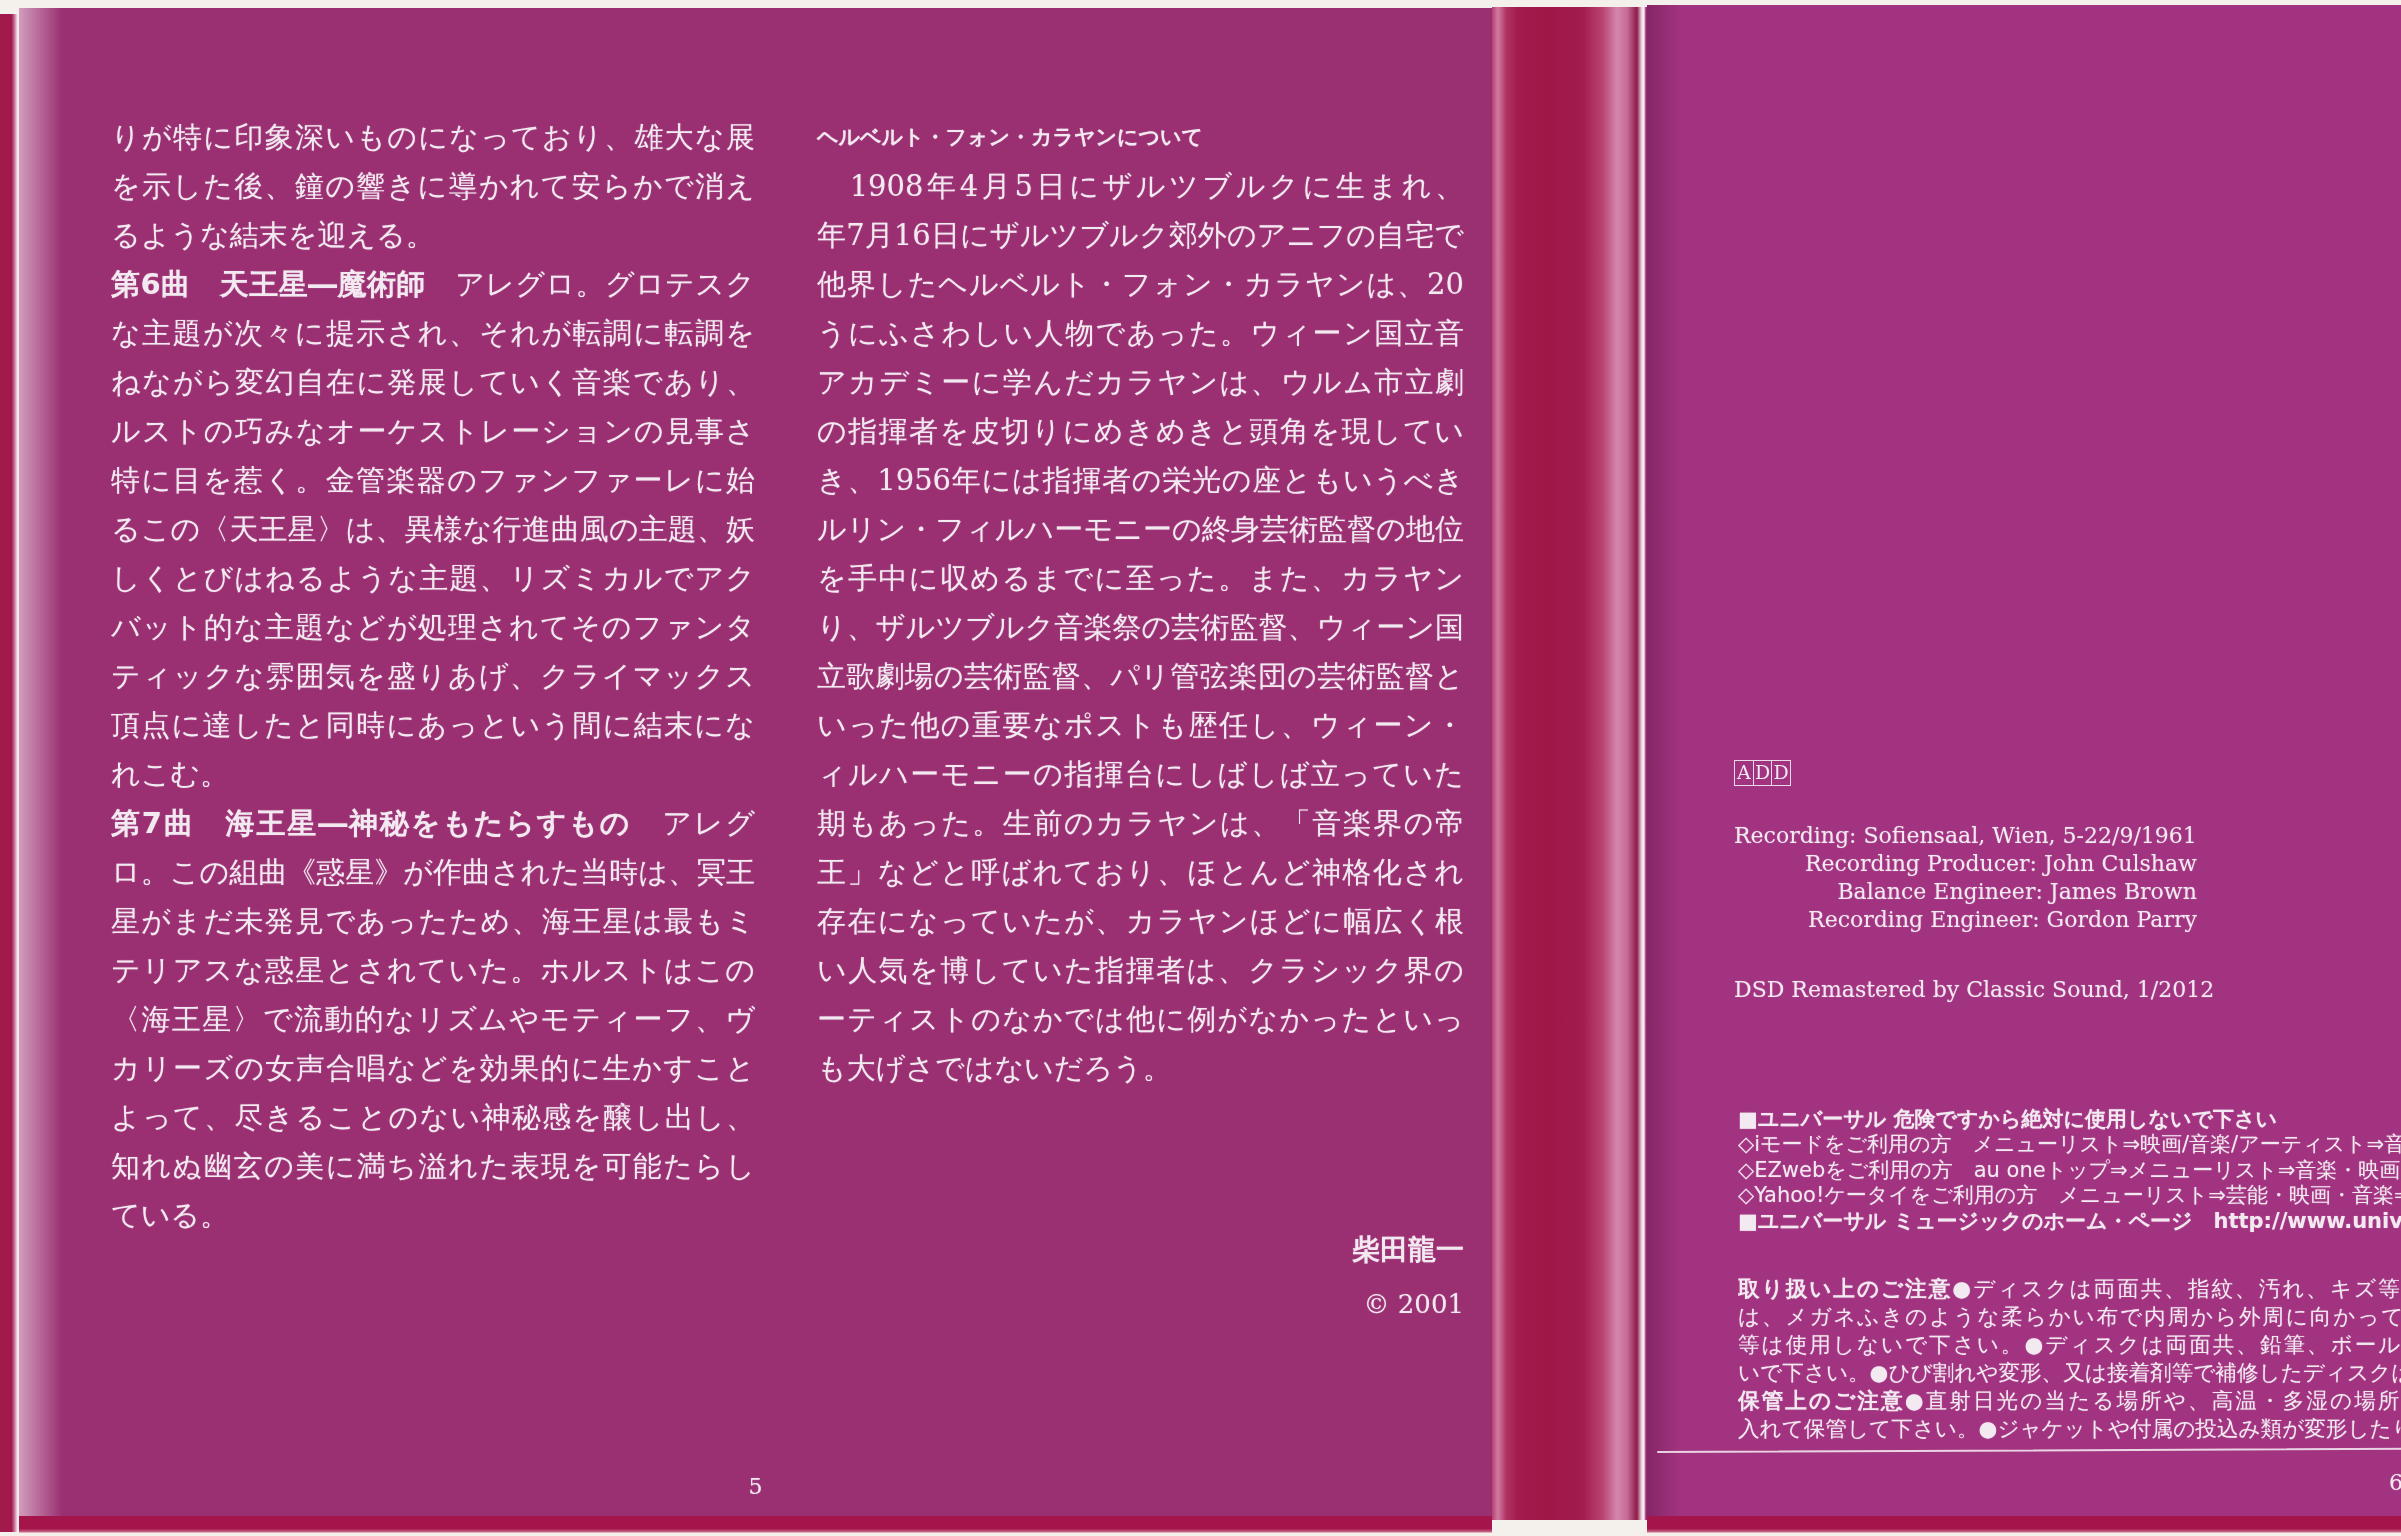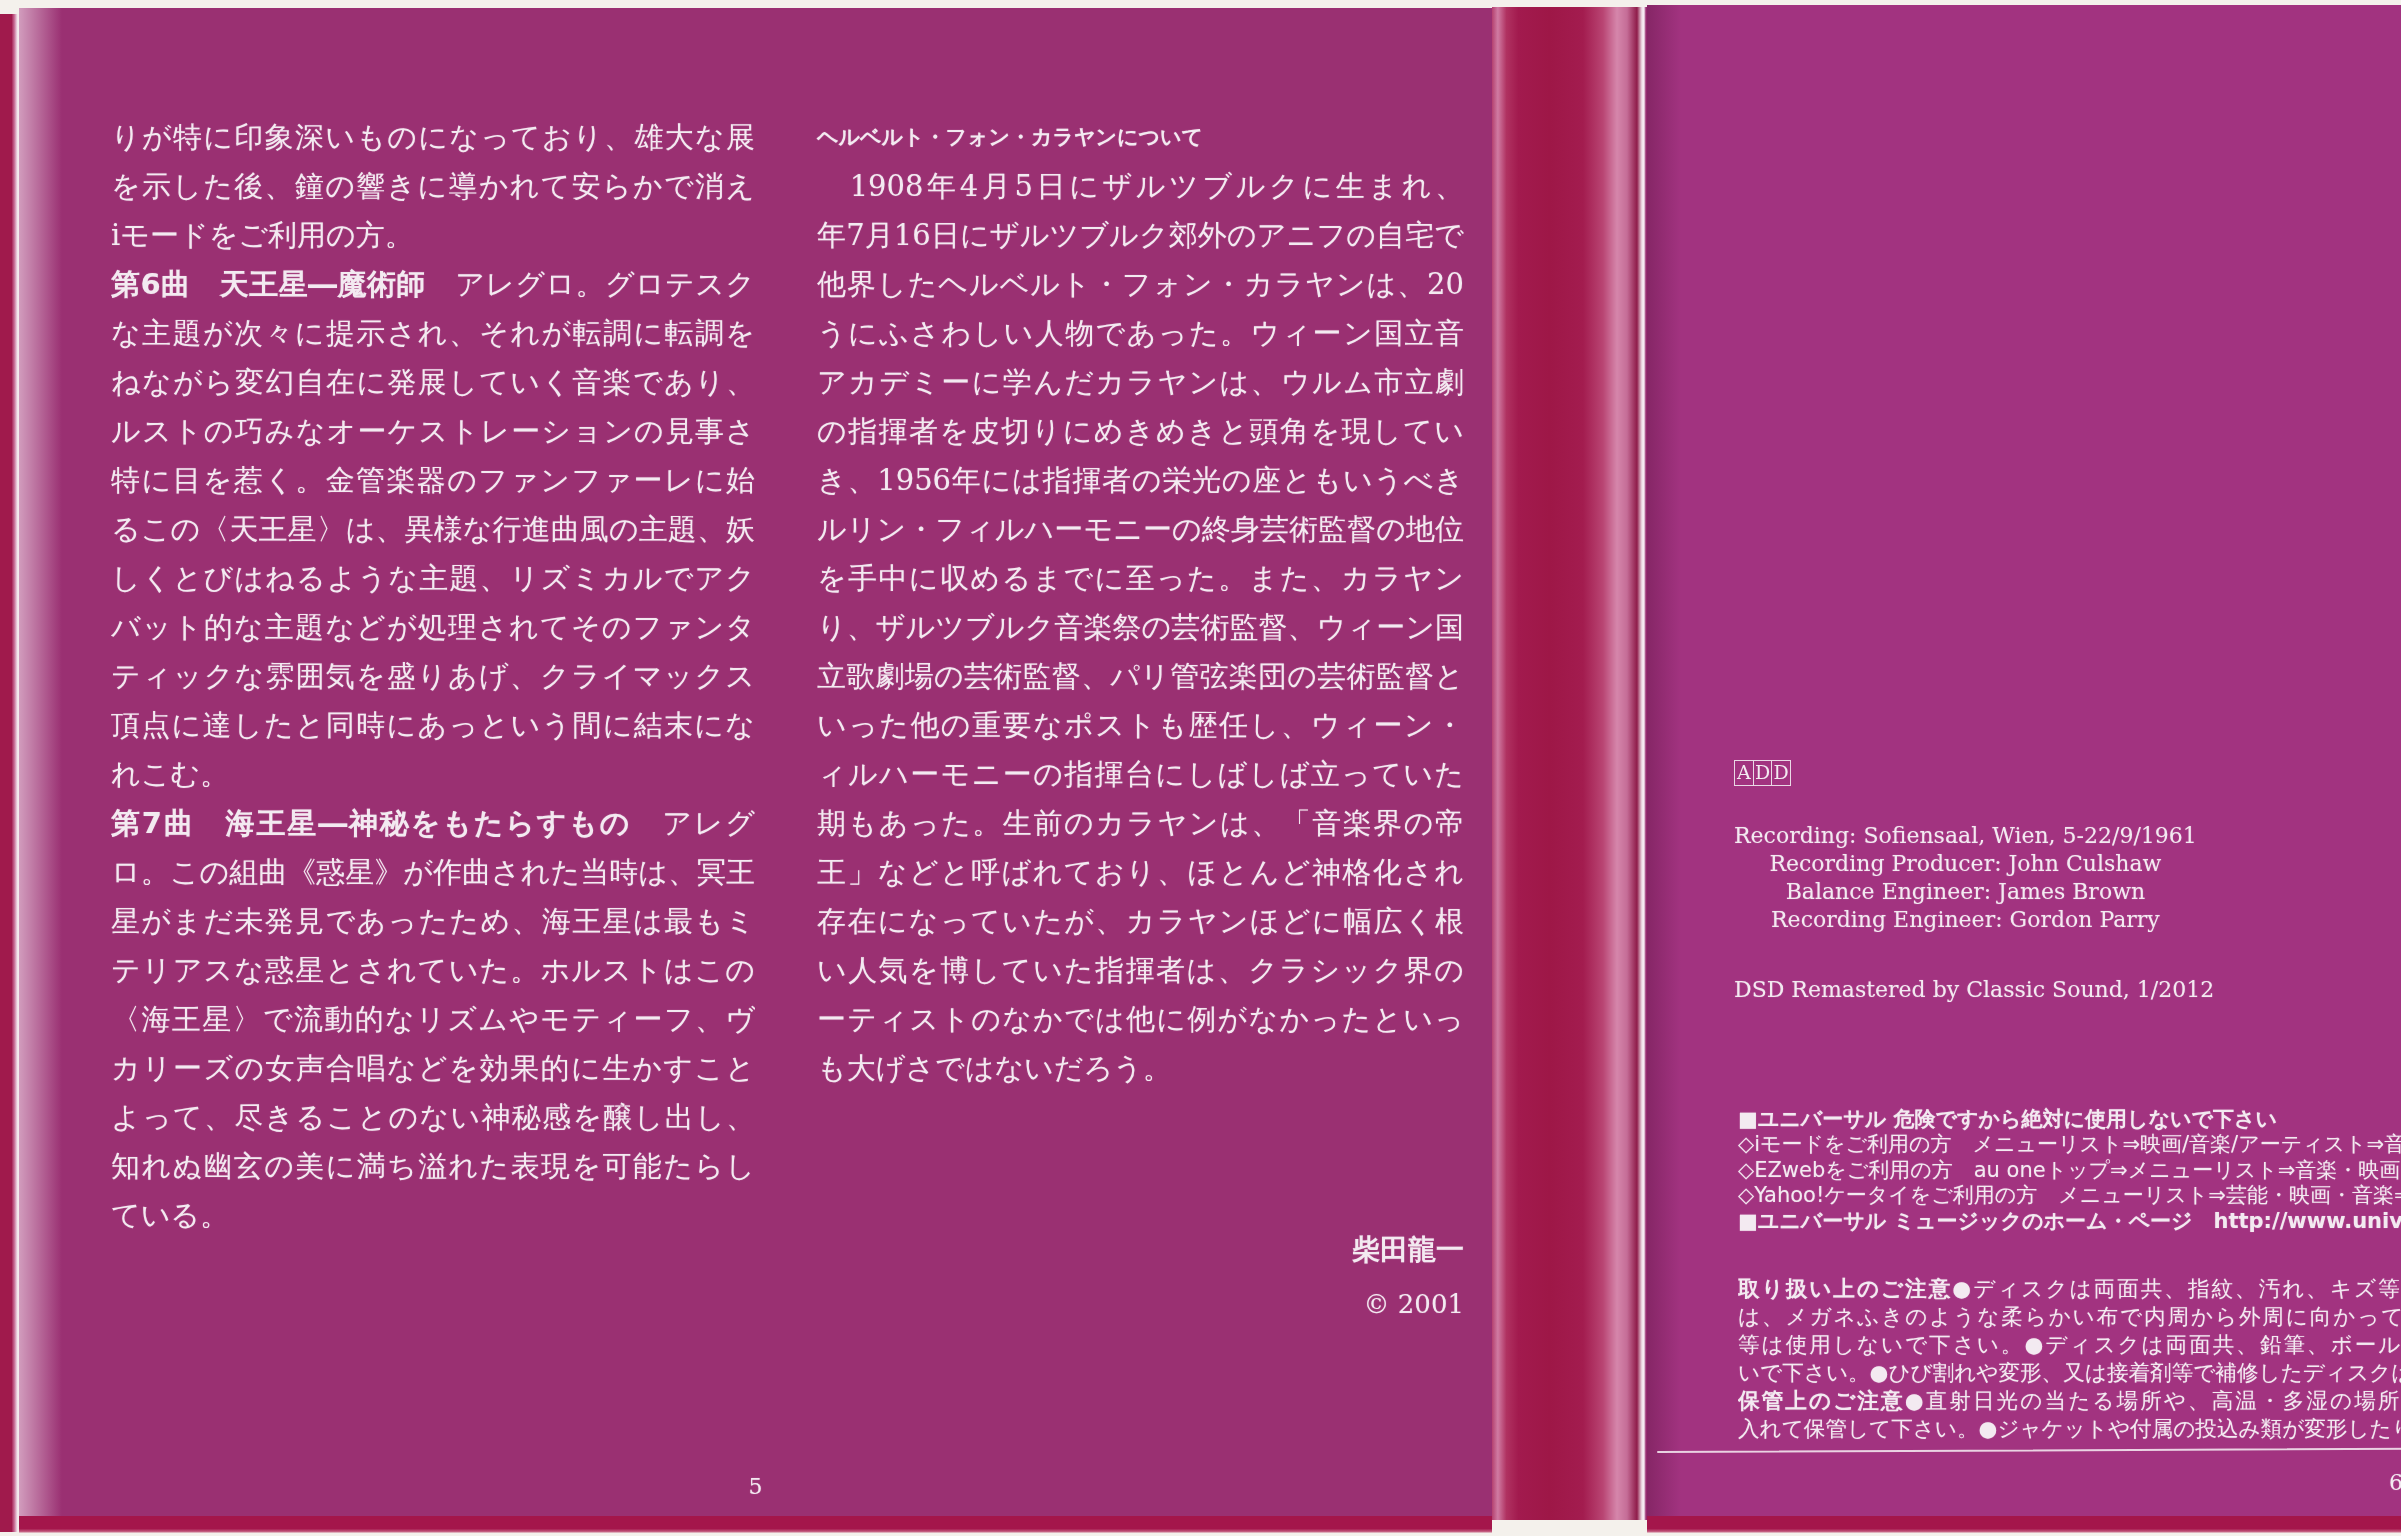--- a/index.html
+++ b/index.html
@@ -57,21 +57,21 @@
     font-weight:bold;font-size:28px;font-family:"DejaVu Sans","Liberation Sans",sans-serif;}
   .copyright{width:647px;height:49px;line-height:49px;text-align:right;font-size:26px;}
   .pagenum{width:100%;height:34px;line-height:34px;text-align:center;font-size:22px;}
   
   .add-logo{
     left:87px;top:755px;width:57px;height:26px;display:flex;
     border:1.4px solid #ead9e6;box-sizing:border-box;color:#f3eaf1;
   }
   .add-logo span{flex:1;text-align:center;line-height:22px;font-size:19px;border-left:1px solid #ead9e6;}
   .add-logo span:first-child{border-left:none;}
-  .credits .tline{height:28px;line-height:28px;font-size:22px;text-align:center;}
+  .credits .tline{height:28px;line-height:28px;font-size:22px;text-align:right;}
   .remaster-line{height:28px;line-height:28px;font-size:22px;white-space:nowrap;text-align:center;}
   .small-sans{font-size:21px;}
   .access .tline{height:25.5px;line-height:25.5px;text-align:left;white-space:nowrap;overflow:visible;}
   .access .tline span{font-size:21px;}
   .notice{width:1330px;font-size:21.6px;}
   .notice .tline{height:28px;line-height:28px;text-align:justify;text-align-last:left;overflow:hidden;}
   .notice .tline.fill{text-align-last:justify;}
   .crease{
     left:9.6px;top:1443px;width:1388px;height:2.4px;background:rgba(247,240,245,.85);
     transform:rotate(-0.25deg);border-radius:1.4px;
@@ -79,21 +79,21 @@
 </style>
 </head>
 <body>
 
 <div class="abs left-cover-edge"></div>
 
 <div class="abs page-left">
   <div class="abs bookcol white jp-serif" style="left:92px;top:105px;">
       <div class="tline fill"><span>りが特に印象深いものになっており、雄大な展開</span></div>
       <div class="tline fill"><span>を示した後、鐘の響きに導かれて安らかで消え入</span></div>
-      <div class="tline"><span>iモードをご利用の方。</span></div>
+      <div class="tline"><span>るような結末を迎える。</span></div>
       <div class="tline fill"><span class="bold">第6曲　天王星―魔術師</span><span>　アレグロ。グロテスク</span></div>
       <div class="tline fill"><span>な主題が次々に提示され、それが転調に転調を重</span></div>
       <div class="tline fill"><span>ねながら変幻自在に発展していく音楽であり、ホ</span></div>
       <div class="tline fill"><span>ルストの巧みなオーケストレーションの見事さが</span></div>
       <div class="tline fill"><span>特に目を惹く。金管楽器のファンファーレに始ま</span></div>
       <div class="tline fill"><span>るこの〈天王星〉は、異様な行進曲風の主題、妖</span></div>
       <div class="tline fill"><span>しくとびはねるような主題、リズミカルでアクロ</span></div>
       <div class="tline fill"><span>バット的な主題などが処理されてそのファンタス</span></div>
       <div class="tline fill"><span>ティックな雰囲気を盛りあげ、クライマックスの</span></div>
       <div class="tline fill"><span>頂点に達したと同時にあっという間に結末になだ</span></div>

